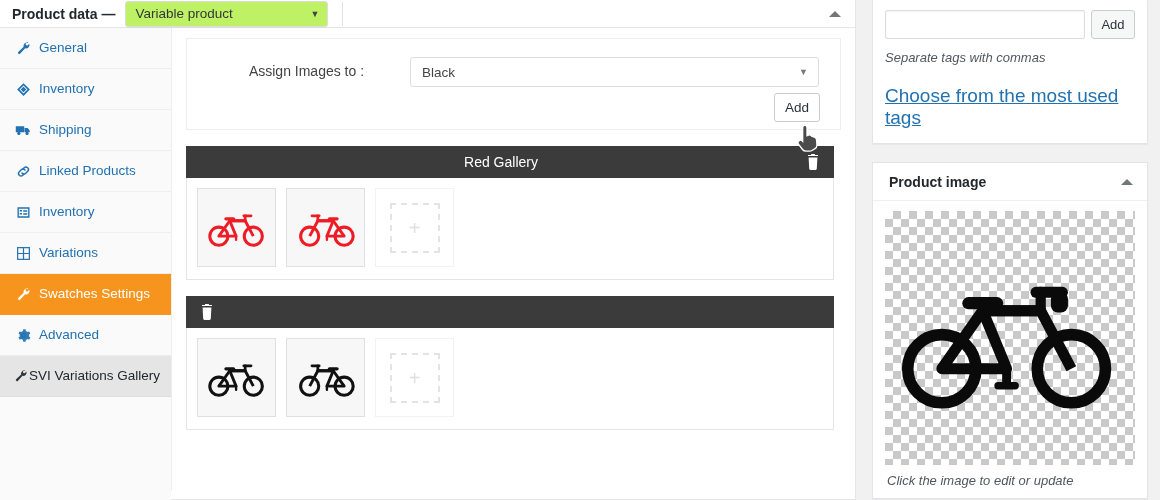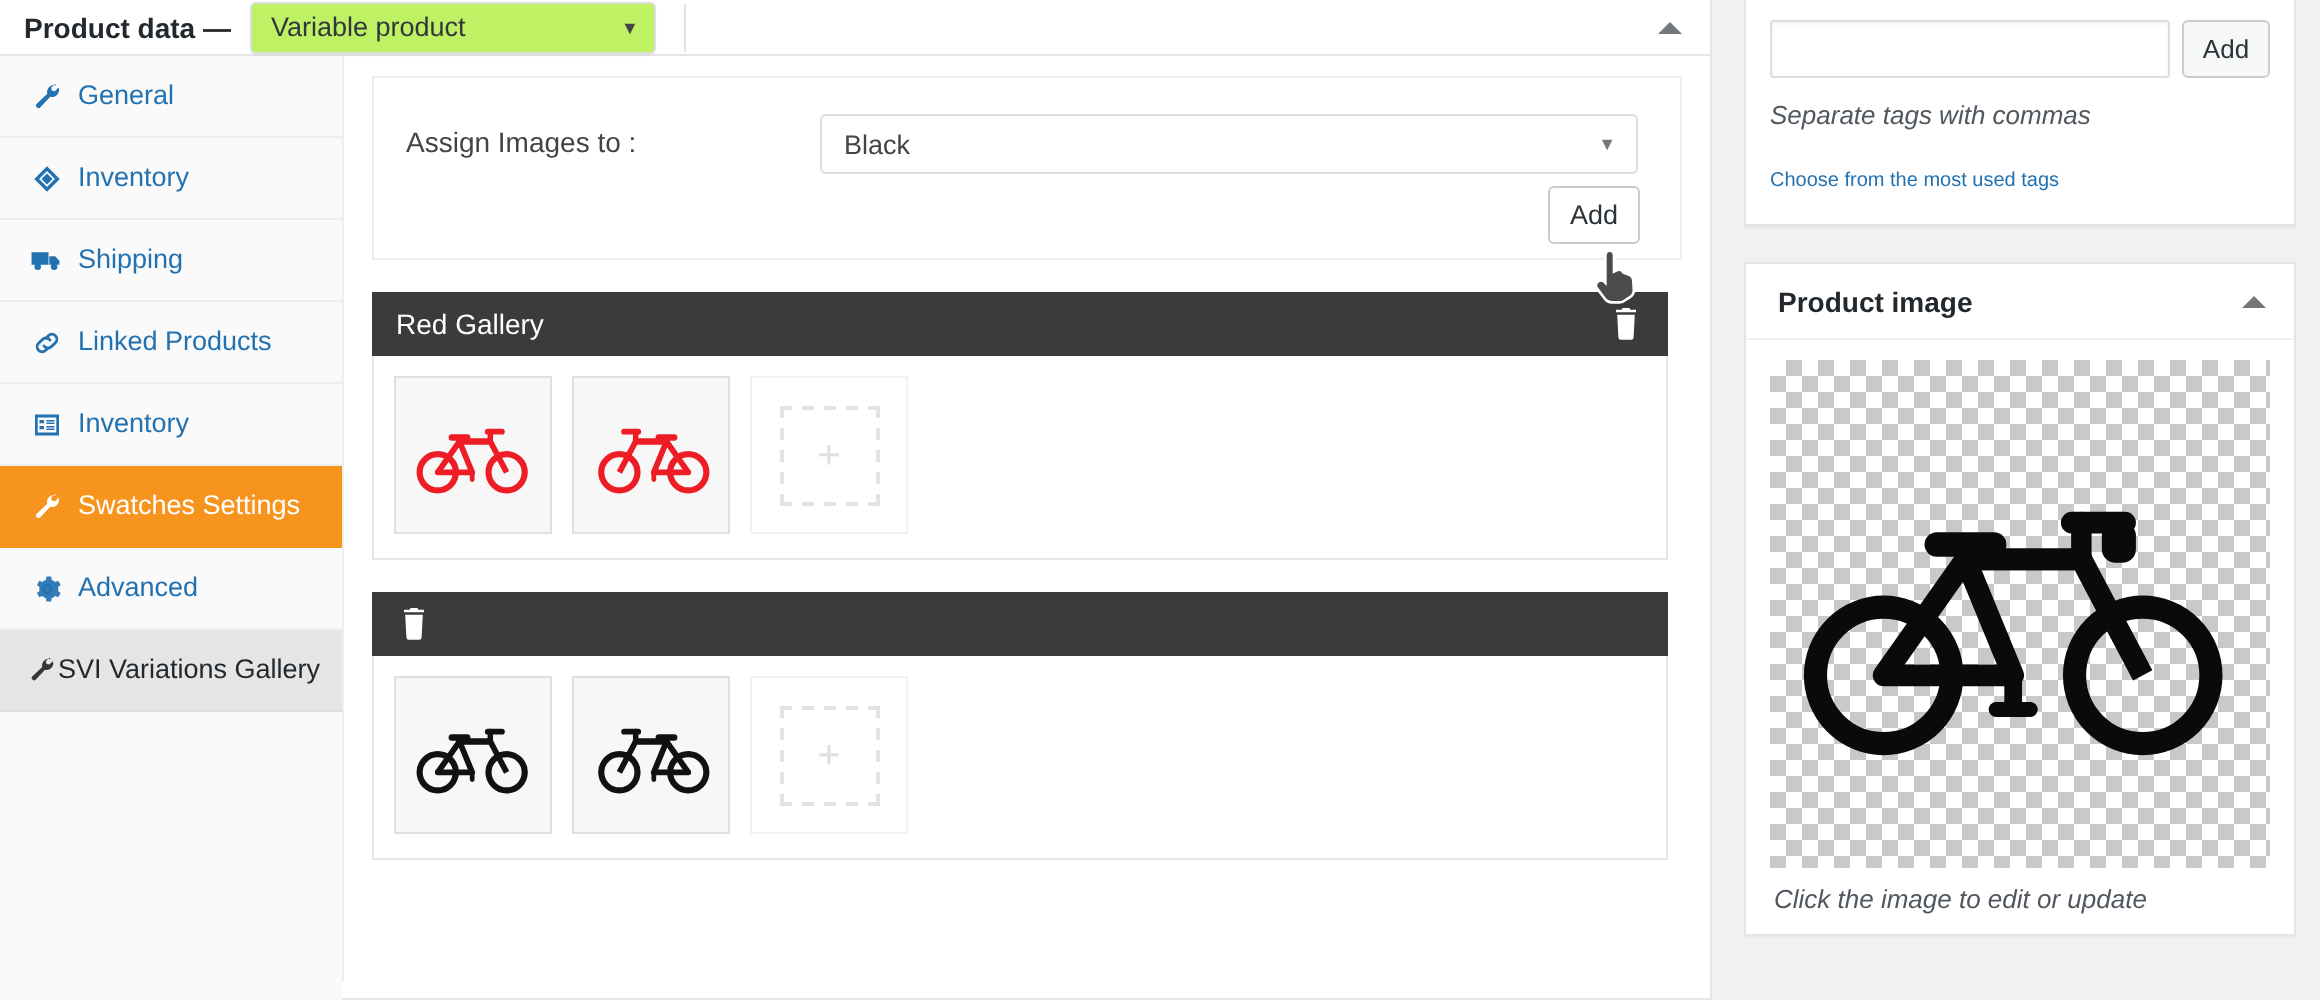--- a/index.html
+++ b/index.html
@@ -52,21 +52,21 @@
   .toggle-arrow {
     position: absolute; right: 14px; top: 50%;
     transform: translateY(-50%);
     width: 0; height: 0;
     border-left: 6px solid transparent;
     border-right: 6px solid transparent;
     border-bottom: 6px solid #72777c;
     cursor: pointer;
   }
 
-  .mb-body { display: flex; height: 463px; }
+  .mb-body { display: flex; height: 463px; text-align: center; }
 
   
   .tabs {
     width: 172px;
     background: #fafafa;
     border-right: 1px solid #eee;
     padding-top: 0;
     flex-shrink: 0;
   }
   .tab {
@@ -232,22 +232,23 @@
     cursor: pointer;
   }
   .tag-hint {
     font-size: 13px; color: #50575e;
     font-style: italic;
     margin-top: 11px;
   }
   .tag-link {
     display: inline-block;
     margin-top: 20px;
-    font-size: 10px;
+    font-size: 19px;
     color: #2271b1;
+    text-decoration: underline;
     cursor: pointer;
   }
   .card-image { margin-top: 18px; }
   .card-head {
     height: 38px;
     display: flex; align-items: center;
     padding: 0 16px;
     border-bottom: 1px solid #f0f0f0;
     position: relative;
   }
@@ -337,20 +338,29 @@
 
         <div class="tab">
           <span class="ticon">
             <svg width="15" height="15" viewBox="0 0 20 20" fill="#2271b1">
                 <path d="M2 3h16v14H2zm1.8 2v10h12.4V5zM5 6.6h3v2.2H5zm4.6 0h5.4v1H9.6zm0 1.8h5.4v1H9.6zM5 10.6h3v2.2H5zm4.6 0h5.4v1H9.6zm0 1.8h5.4v1H9.6z"></path>
               </svg>
           </span>
           <span class="tlabel">Inventory</span>
         </div>
 
+        <div class="tab">
+          <span class="ticon">
+            <svg width="15" height="15" viewBox="0 0 20 20" fill="none" stroke="#2271b1" stroke-width="1.6">
+                <rect x="2.2" y="2.2" width="15.6" height="15.6"></rect>
+                <path d="M10 2.2v15.6M2.2 10h15.6"></path>
+              </svg>
+          </span>
+          <span class="tlabel">Variations</span>
+        </div>
 
         <div class="tab active-orange">
           <span class="ticon">
             <svg width="15" height="15" viewBox="0 0 20 20" fill="#fff">
                 <path d="M16.3 2.3a4.6 4.6 0 0 0-4.9 1.1c-1.2 1.2-1.6 2.9-1.2 4.4L3 14.6a1.4 1.4 0 0 0 0 2l.4.4a1.4 1.4 0 0 0 2 0l6.8-7.2c1.5.4 3.2 0 4.4-1.2a4.6 4.6 0 0 0 1.1-4.9l-2.4 2.4-2.1-.4-.4-2.1 2.5-2.3z"></path>
               </svg>
           </span>
           <span class="tlabel">Swatches Settings</span>
         </div>
 

